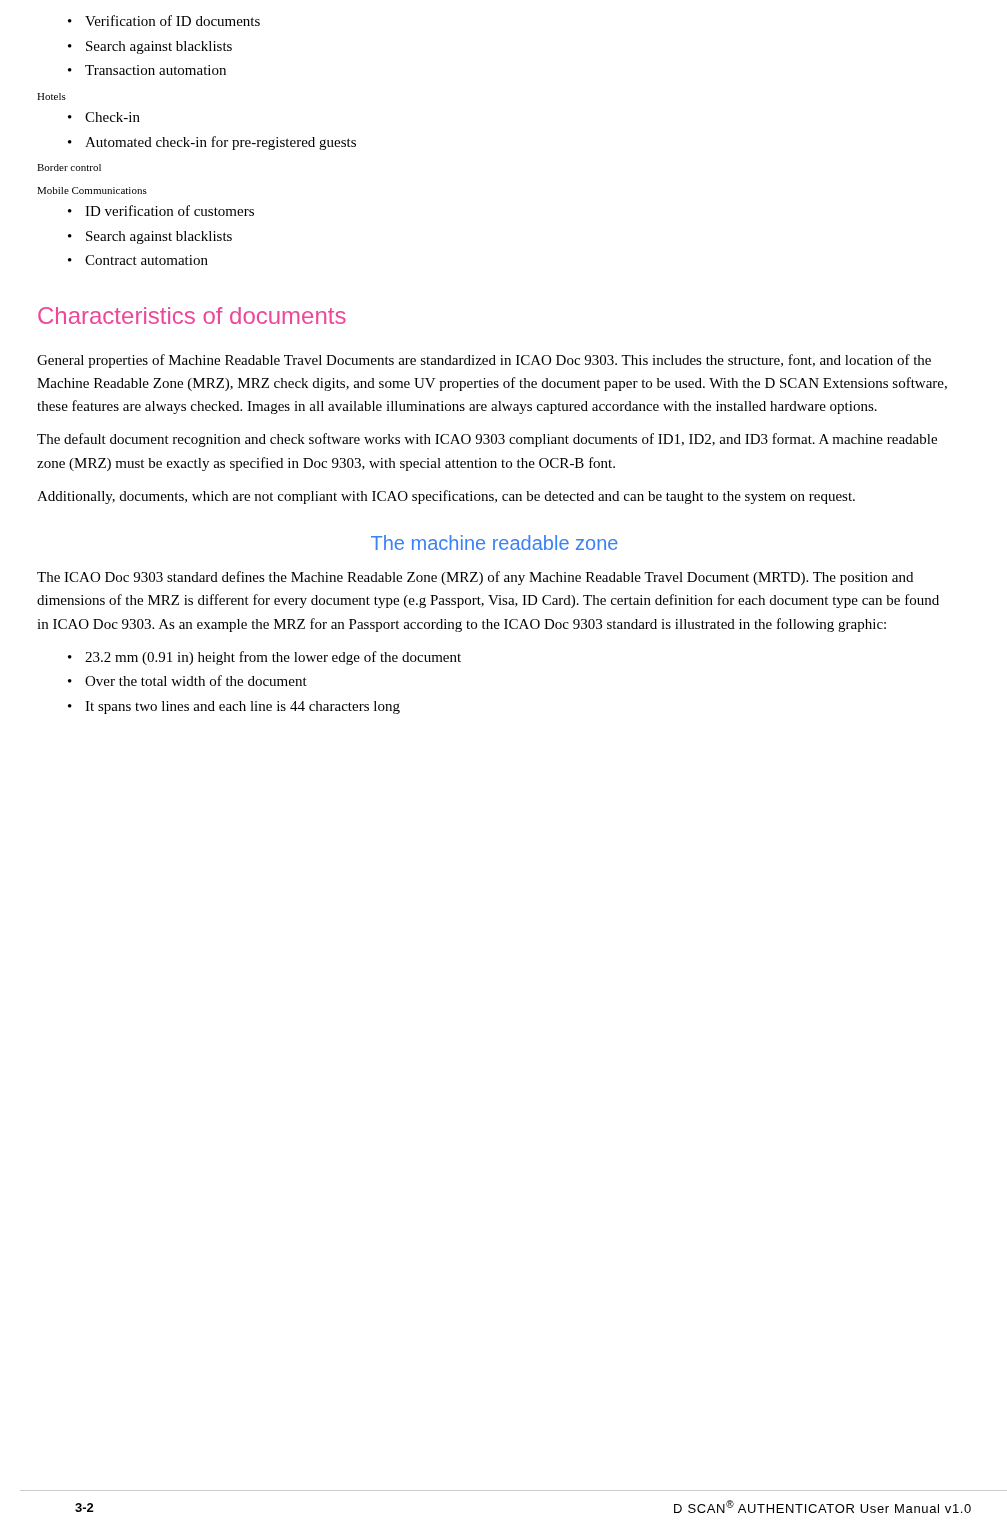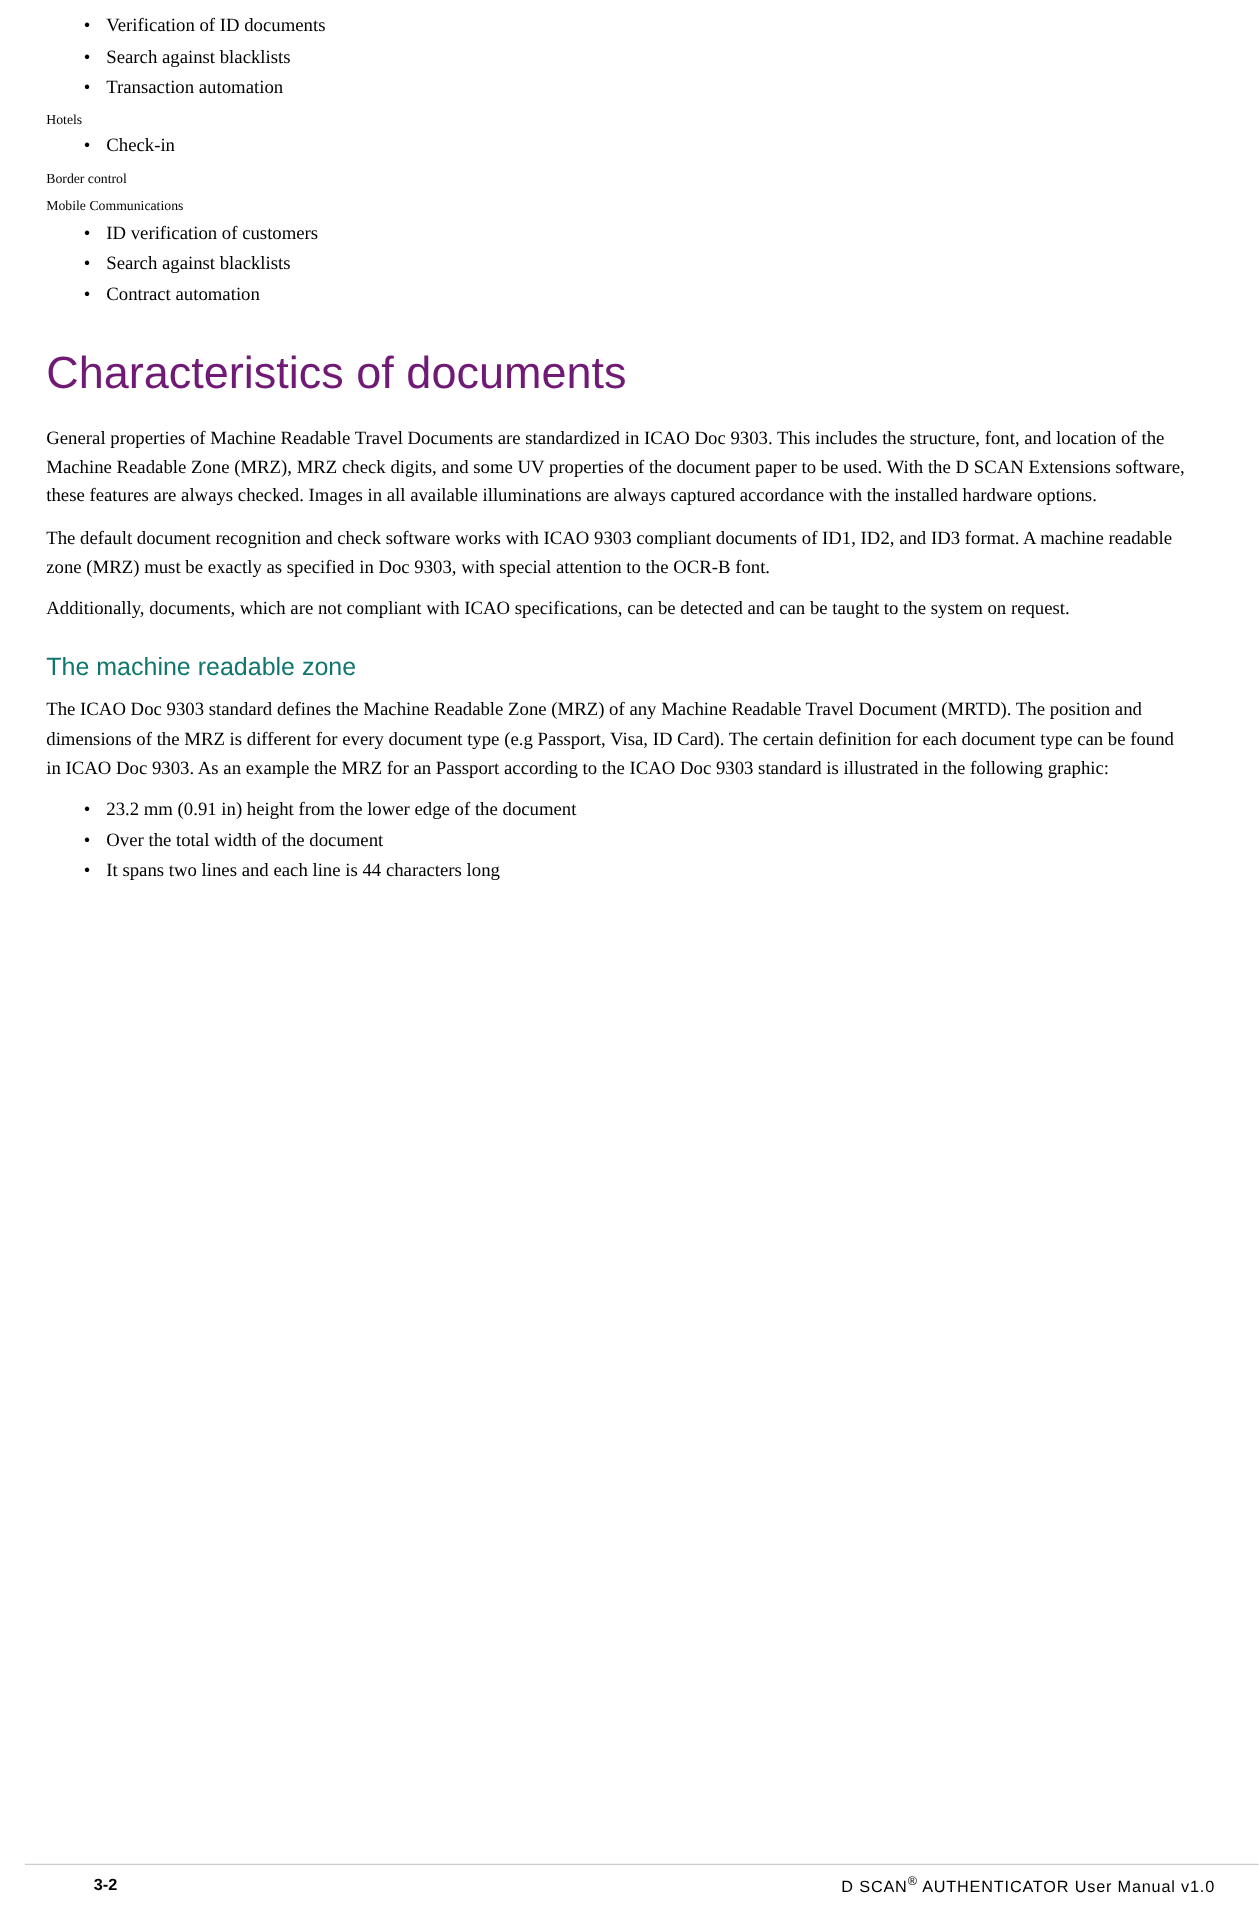--- a/index.html
+++ b/index.html
@@ -52,37 +52,38 @@
 
     .section-header {
       font-size: 11px;
       font-weight: normal;
       margin-top: 6px;
       margin-bottom: 2px;
       line-height: 1.5;
     }
 
     .characteristics-heading {
-      font-size: 36px;
-      color: #701a75;
+      font-size: 24px;
+      color: #ec4899;
       font-family: Arial, sans-serif;
       font-weight: normal;
       margin-top: 28px;
       margin-bottom: 18px;
       line-height: 1.3;
     }
 
     .machine-readable-heading {
       font-size: 20px;
-      color: #0f766e;
+      color: #3b82f6;
       font-family: Arial, sans-serif;
       font-weight: normal;
       margin-top: 22px;
       margin-bottom: 10px;
       line-height: 1.3;
+      text-align: center;
     }
 
     .paragraph {
       font-size: 15px;
       line-height: 1.55;
       margin-bottom: 10px;
     }
 
     .footer {
       position: absolute;
@@ -117,20 +118,21 @@
 
     <ul class="bullet-list">
       <li>Verification of ID documents</li>
       <li>Search against blacklists</li>
       <li>Transaction automation</li>
     </ul>
 
     <p class="section-header">Hotels</p>
     <ul class="bullet-list">
       <li>Check-in</li>
+      <li>Automated check-in for pre-registered guests</li>
     </ul>
 
     <p class="section-header">Border control</p>
 
     <p class="section-header">Mobile Communications</p>
     <ul class="bullet-list">
       <li>ID verification of customers</li>
       <li>Search against blacklists</li>
       <li>Contract automation</li>
     </ul>

